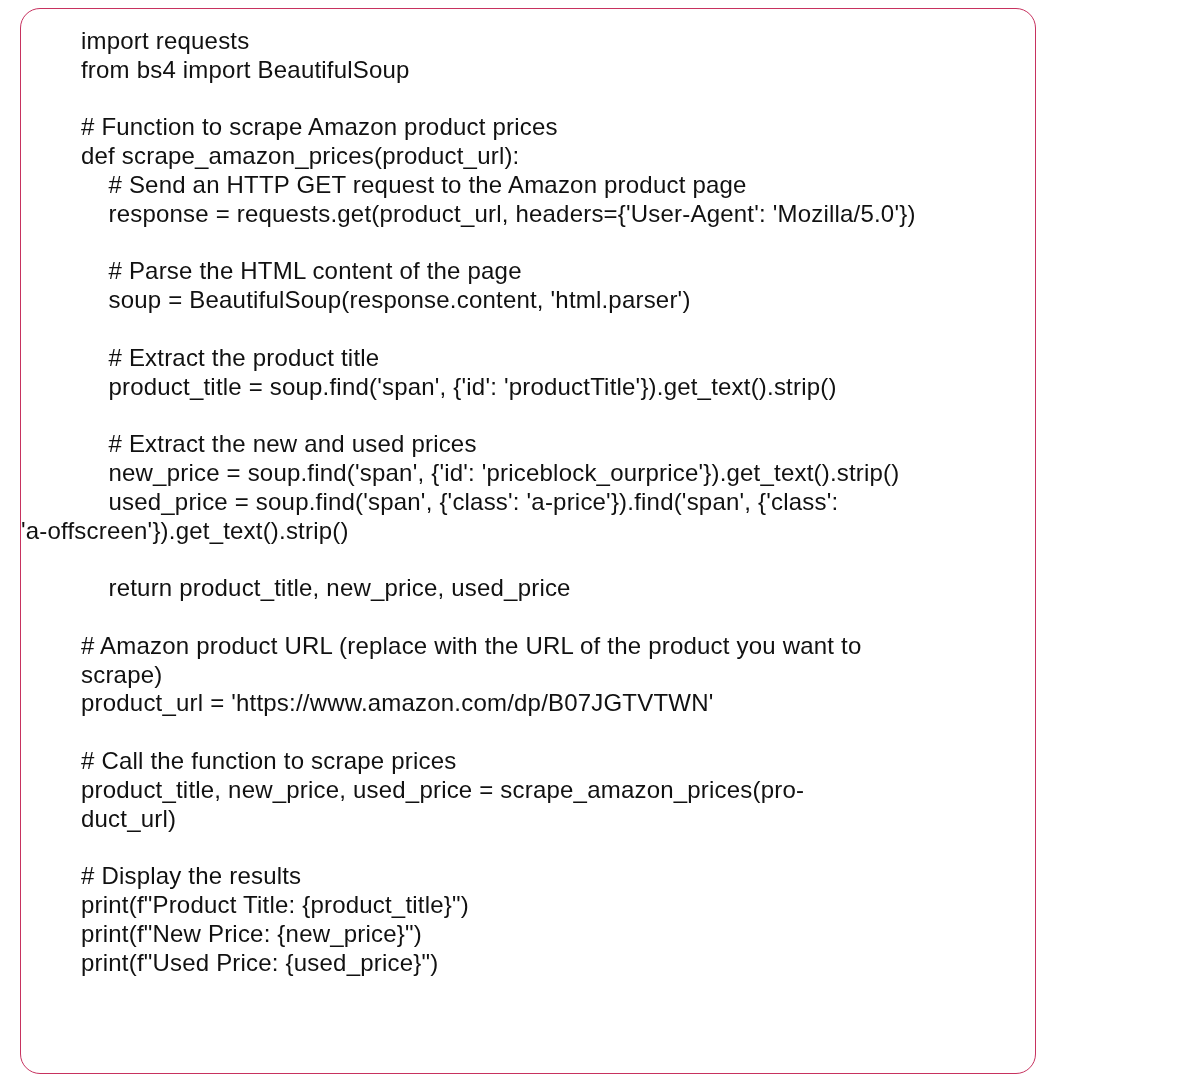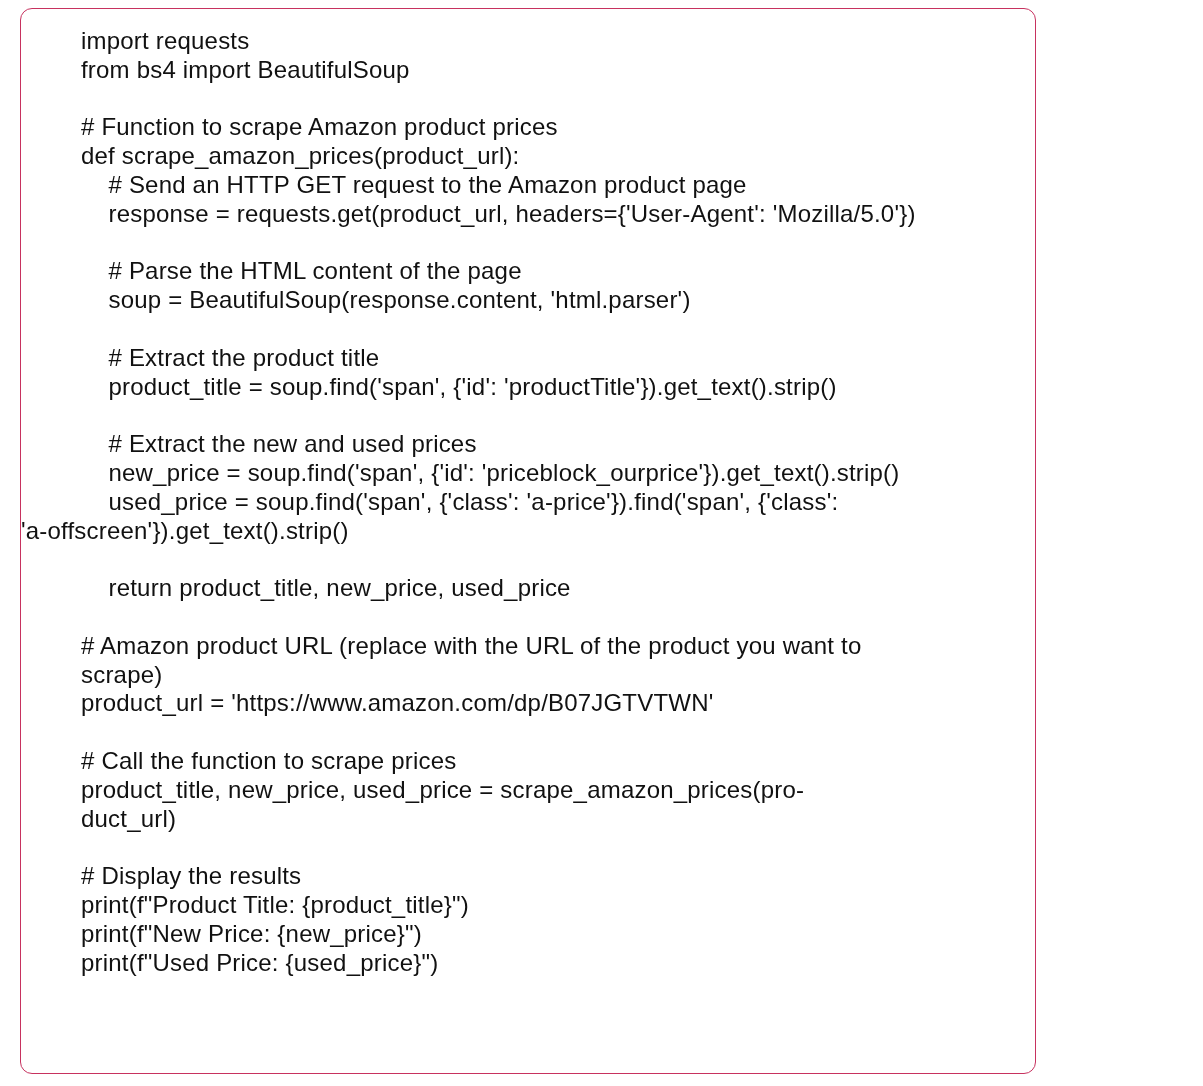--- a/index.html
+++ b/index.html
@@ -9,21 +9,21 @@
     width: 1203px;
     height: 1086px;
   }
   .code-box {
     position: absolute;
     left: 20px;
     top: 8px;
     width: 1016px;
     height: 1066px;
     border: 1.5px solid #c7325f;
-    border-radius: 12px;
+    border-radius: 20px;
     box-sizing: border-box;
     padding: 18px 28px 20px 60px;
     overflow: hidden;
   }
   pre.code {
     margin: 0;
     font-family: "Segoe UI", "Helvetica Neue", Arial, sans-serif;
     font-size: 24px;
     line-height: 1.20;
     color: #111;

